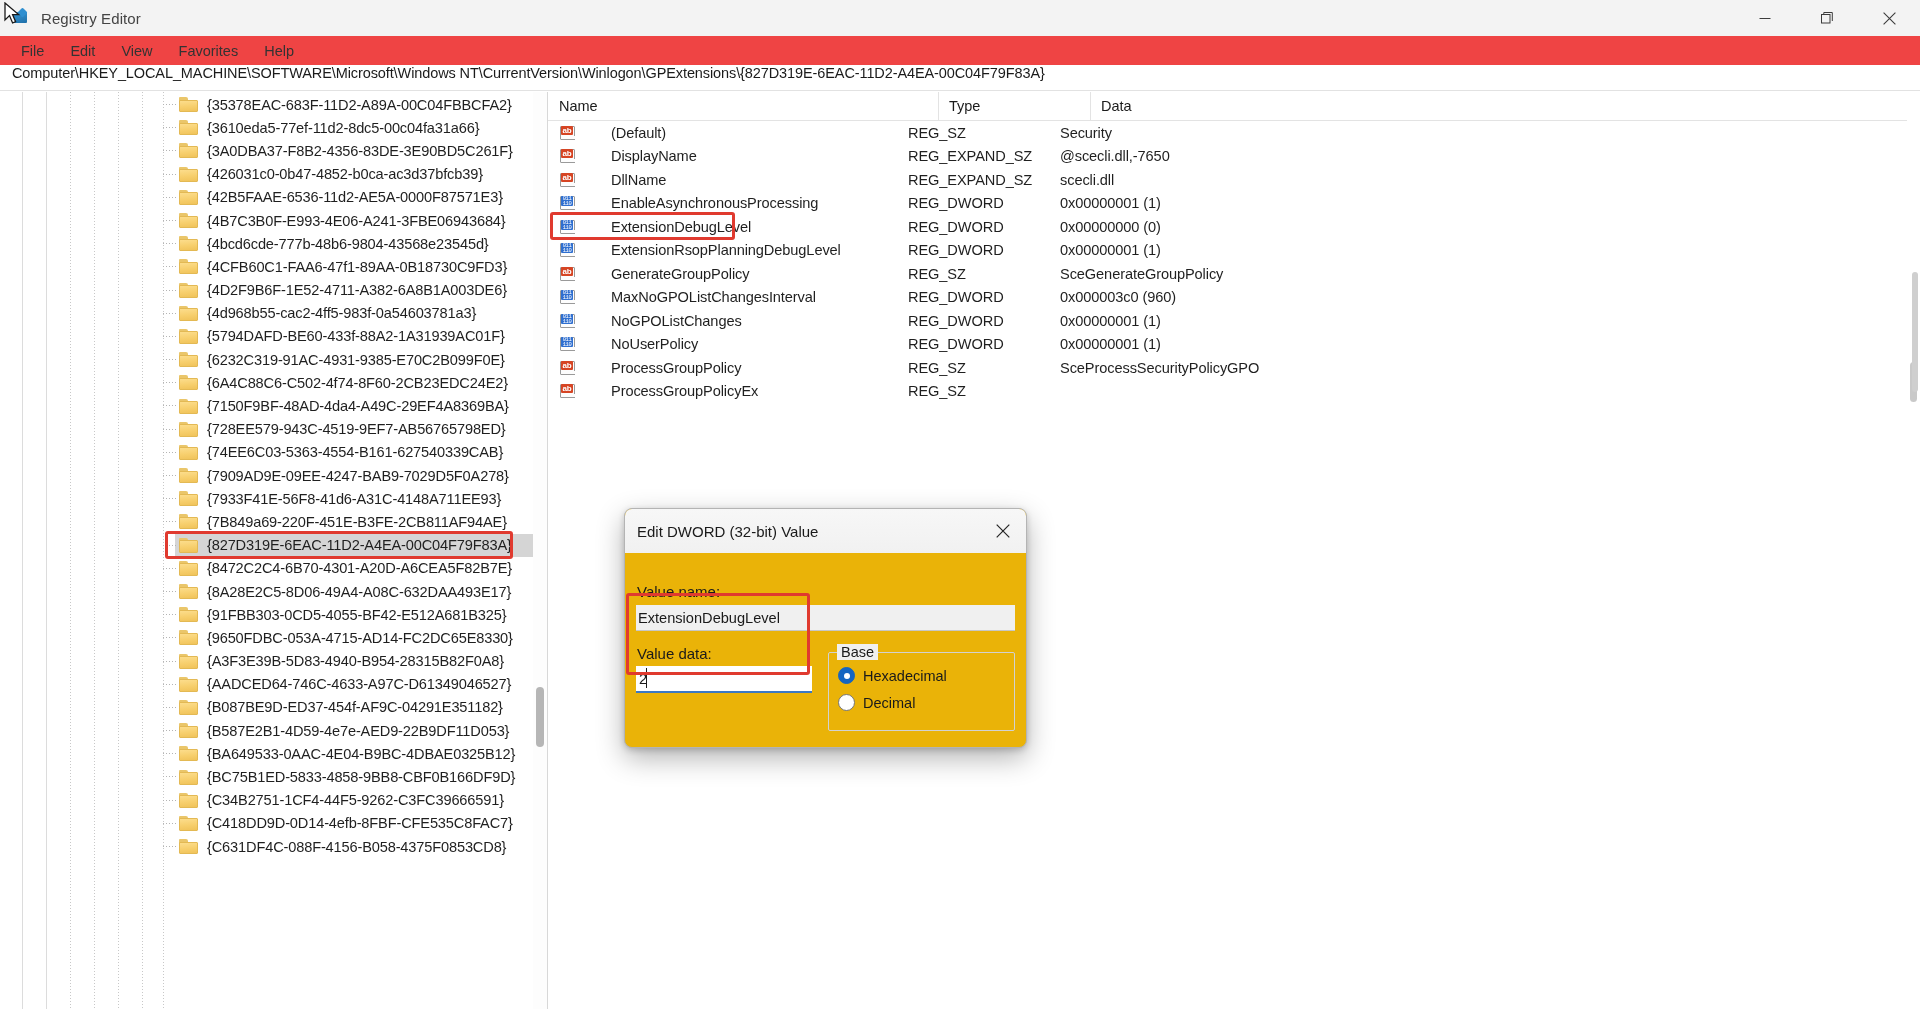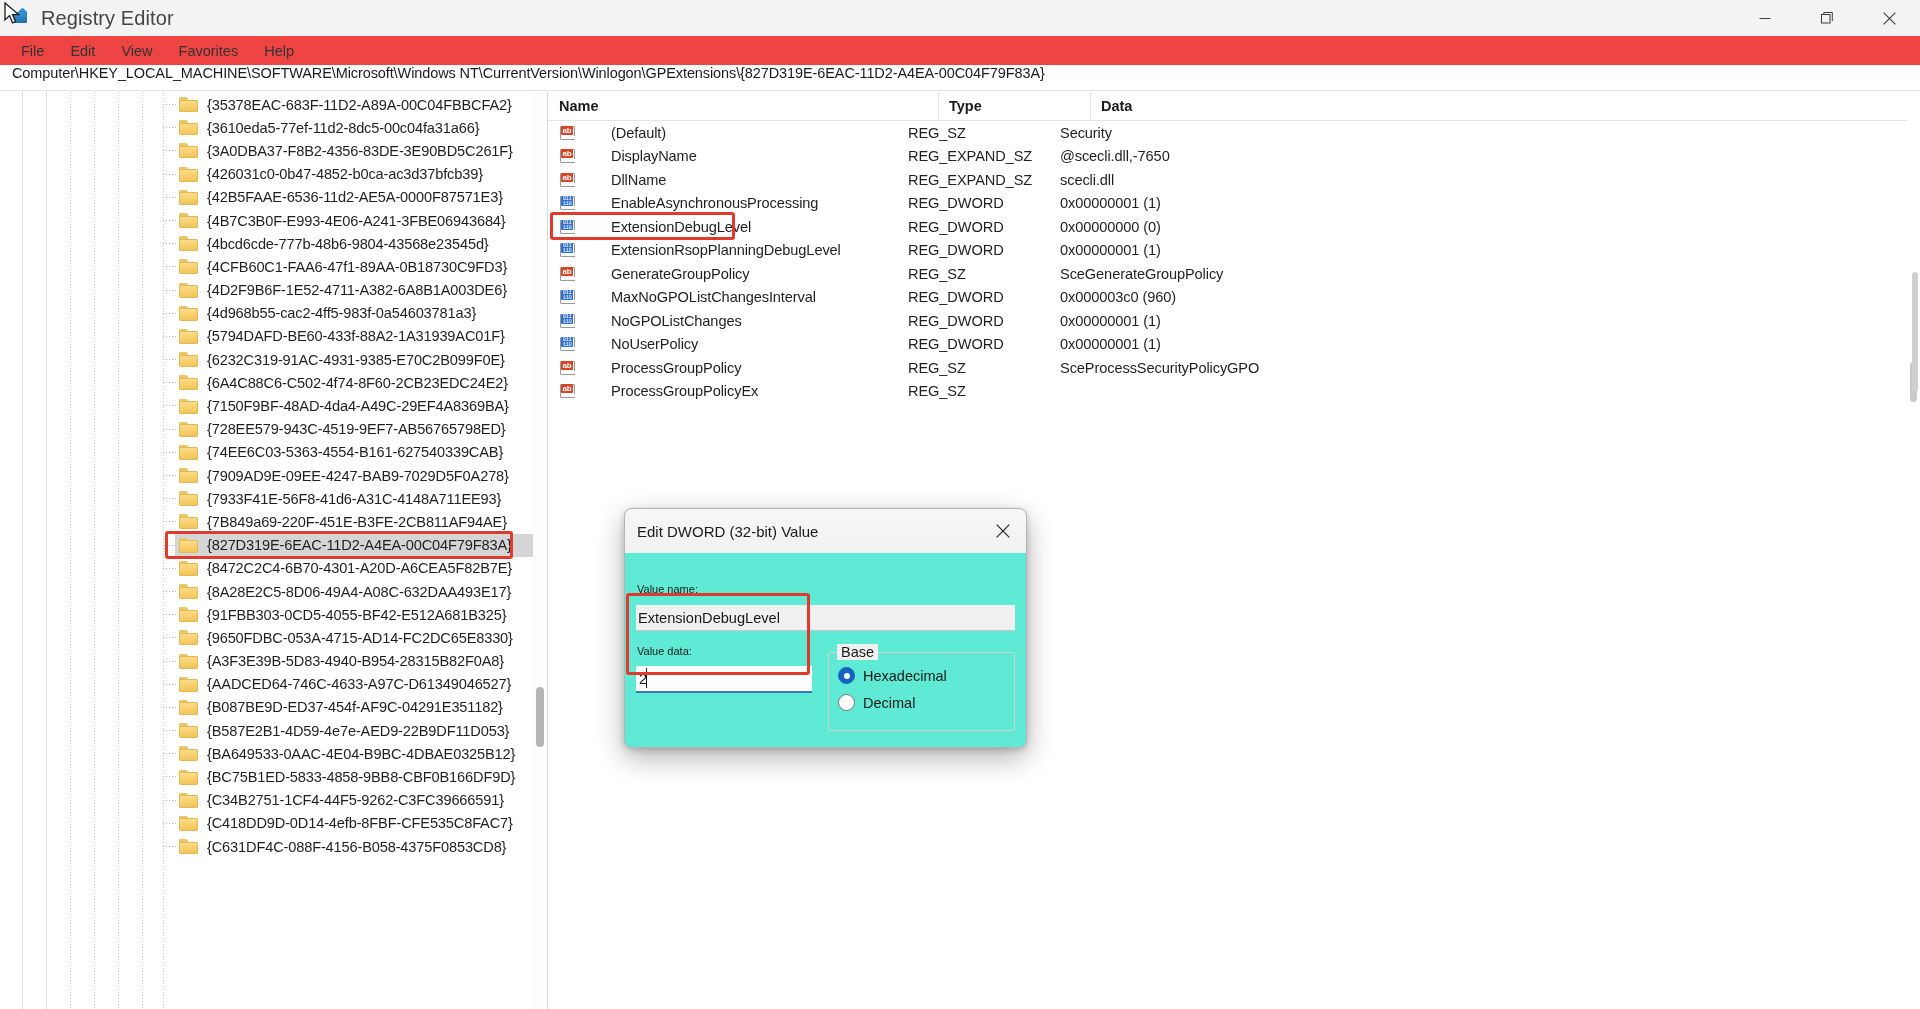--- a/index.html
+++ b/index.html
@@ -32,21 +32,21 @@
     border-radius: 1px;
   }
   #app-icon .mon2 {
     position: absolute; left: 8px; top: 1px;
     width: 7px; height: 7px;
     background: #2f8fd0;
     transform: rotate(45deg);
     border-radius: 1px;
   }
   #app-title {
-    font-size: 20px; color: #444; letter-spacing: .1px;
+    font-size: 15px; color: #444; letter-spacing: .1px;
   }
   #cursor-arrow {
     position: absolute; left: 4px; top: 2px;
     width: 17px; height: 24px; z-index: 40; pointer-events: none;
   }
   #winctl { margin-left: auto; display: flex; height: 36px; }
   #winctl .wbtn {
     width: 62px; height: 36px;
     display: flex; align-items: center; justify-content: center;
     color: #3c3c3c;
@@ -184,21 +184,20 @@
     height: 29px;
     display: flex; align-items: center;
     border-bottom: 1px solid #e3e3e3;
     background: #ffffff;
   }
   #vheader .hcol {
     font-size: 14.5px; color: #1b1b1b;
     padding-left: 10px;
     height: 29px; display: flex; align-items: center;
     border-left: 1px solid #e3e3e3;
-    font-weight: bold;
   }
   #vheader .hcol:first-child { border-left: none; padding-left: 11px; }
   .col-name { width: 350px; }
   .col-type { width: 152px; margin-left: 40px; }
   .col-data { flex: 1; }
 
   .vrow {
     height: 23.5px;
     display: flex; align-items: center;
     position: relative;
@@ -260,21 +259,21 @@
 
   
   #dialog {
     position: absolute;
     left: 624px; top: 508px;
     width: 403px; height: 160px;
     z-index: 50;
   }
   #dialog-frame {
     width: 403px; height: 160px;
-    background: #5eead4;
+    background: #eab308;
     border: 1px solid #b4b4b4;
     border-radius: 8px;
     box-shadow: 0 10px 28px rgba(0,0,0,.30), 0 2px 6px rgba(0,0,0,.18);
     overflow: hidden;
     position: relative;
   }
   #dlg-title {
     height: 44px;
     background: linear-gradient(180deg,#f7f7f7 0%, #f1f1f1 100%);
     display: flex; align-items: center;
@@ -286,21 +285,21 @@
   }
   #dlg-close {
     position: absolute; right: 0; top: 0;
     width: 46px; height: 44px;
     display: flex; align-items: center; justify-content: center;
     color: #262626;
   }
   #dlg-body { padding: 0 0 0 0; position: relative; }
 
   .dlg-label {
-    font-size: 11px; color: #1a1a1a;
+    font-size: 15px; color: #1a1a1a;
   }
   #lbl-valuename { position: absolute; left: 12px; top: 30px; }
   #field-valuename {
     position: absolute; left: 11px; top: 52px;
     width: 379px; height: 26px;
     background: #f0f0f0;
     border: none;
     border-bottom: 1px solid #c7c7c7;
     font-size: 14.6px; color: #1a1a1a;
     padding-left: 2px;

